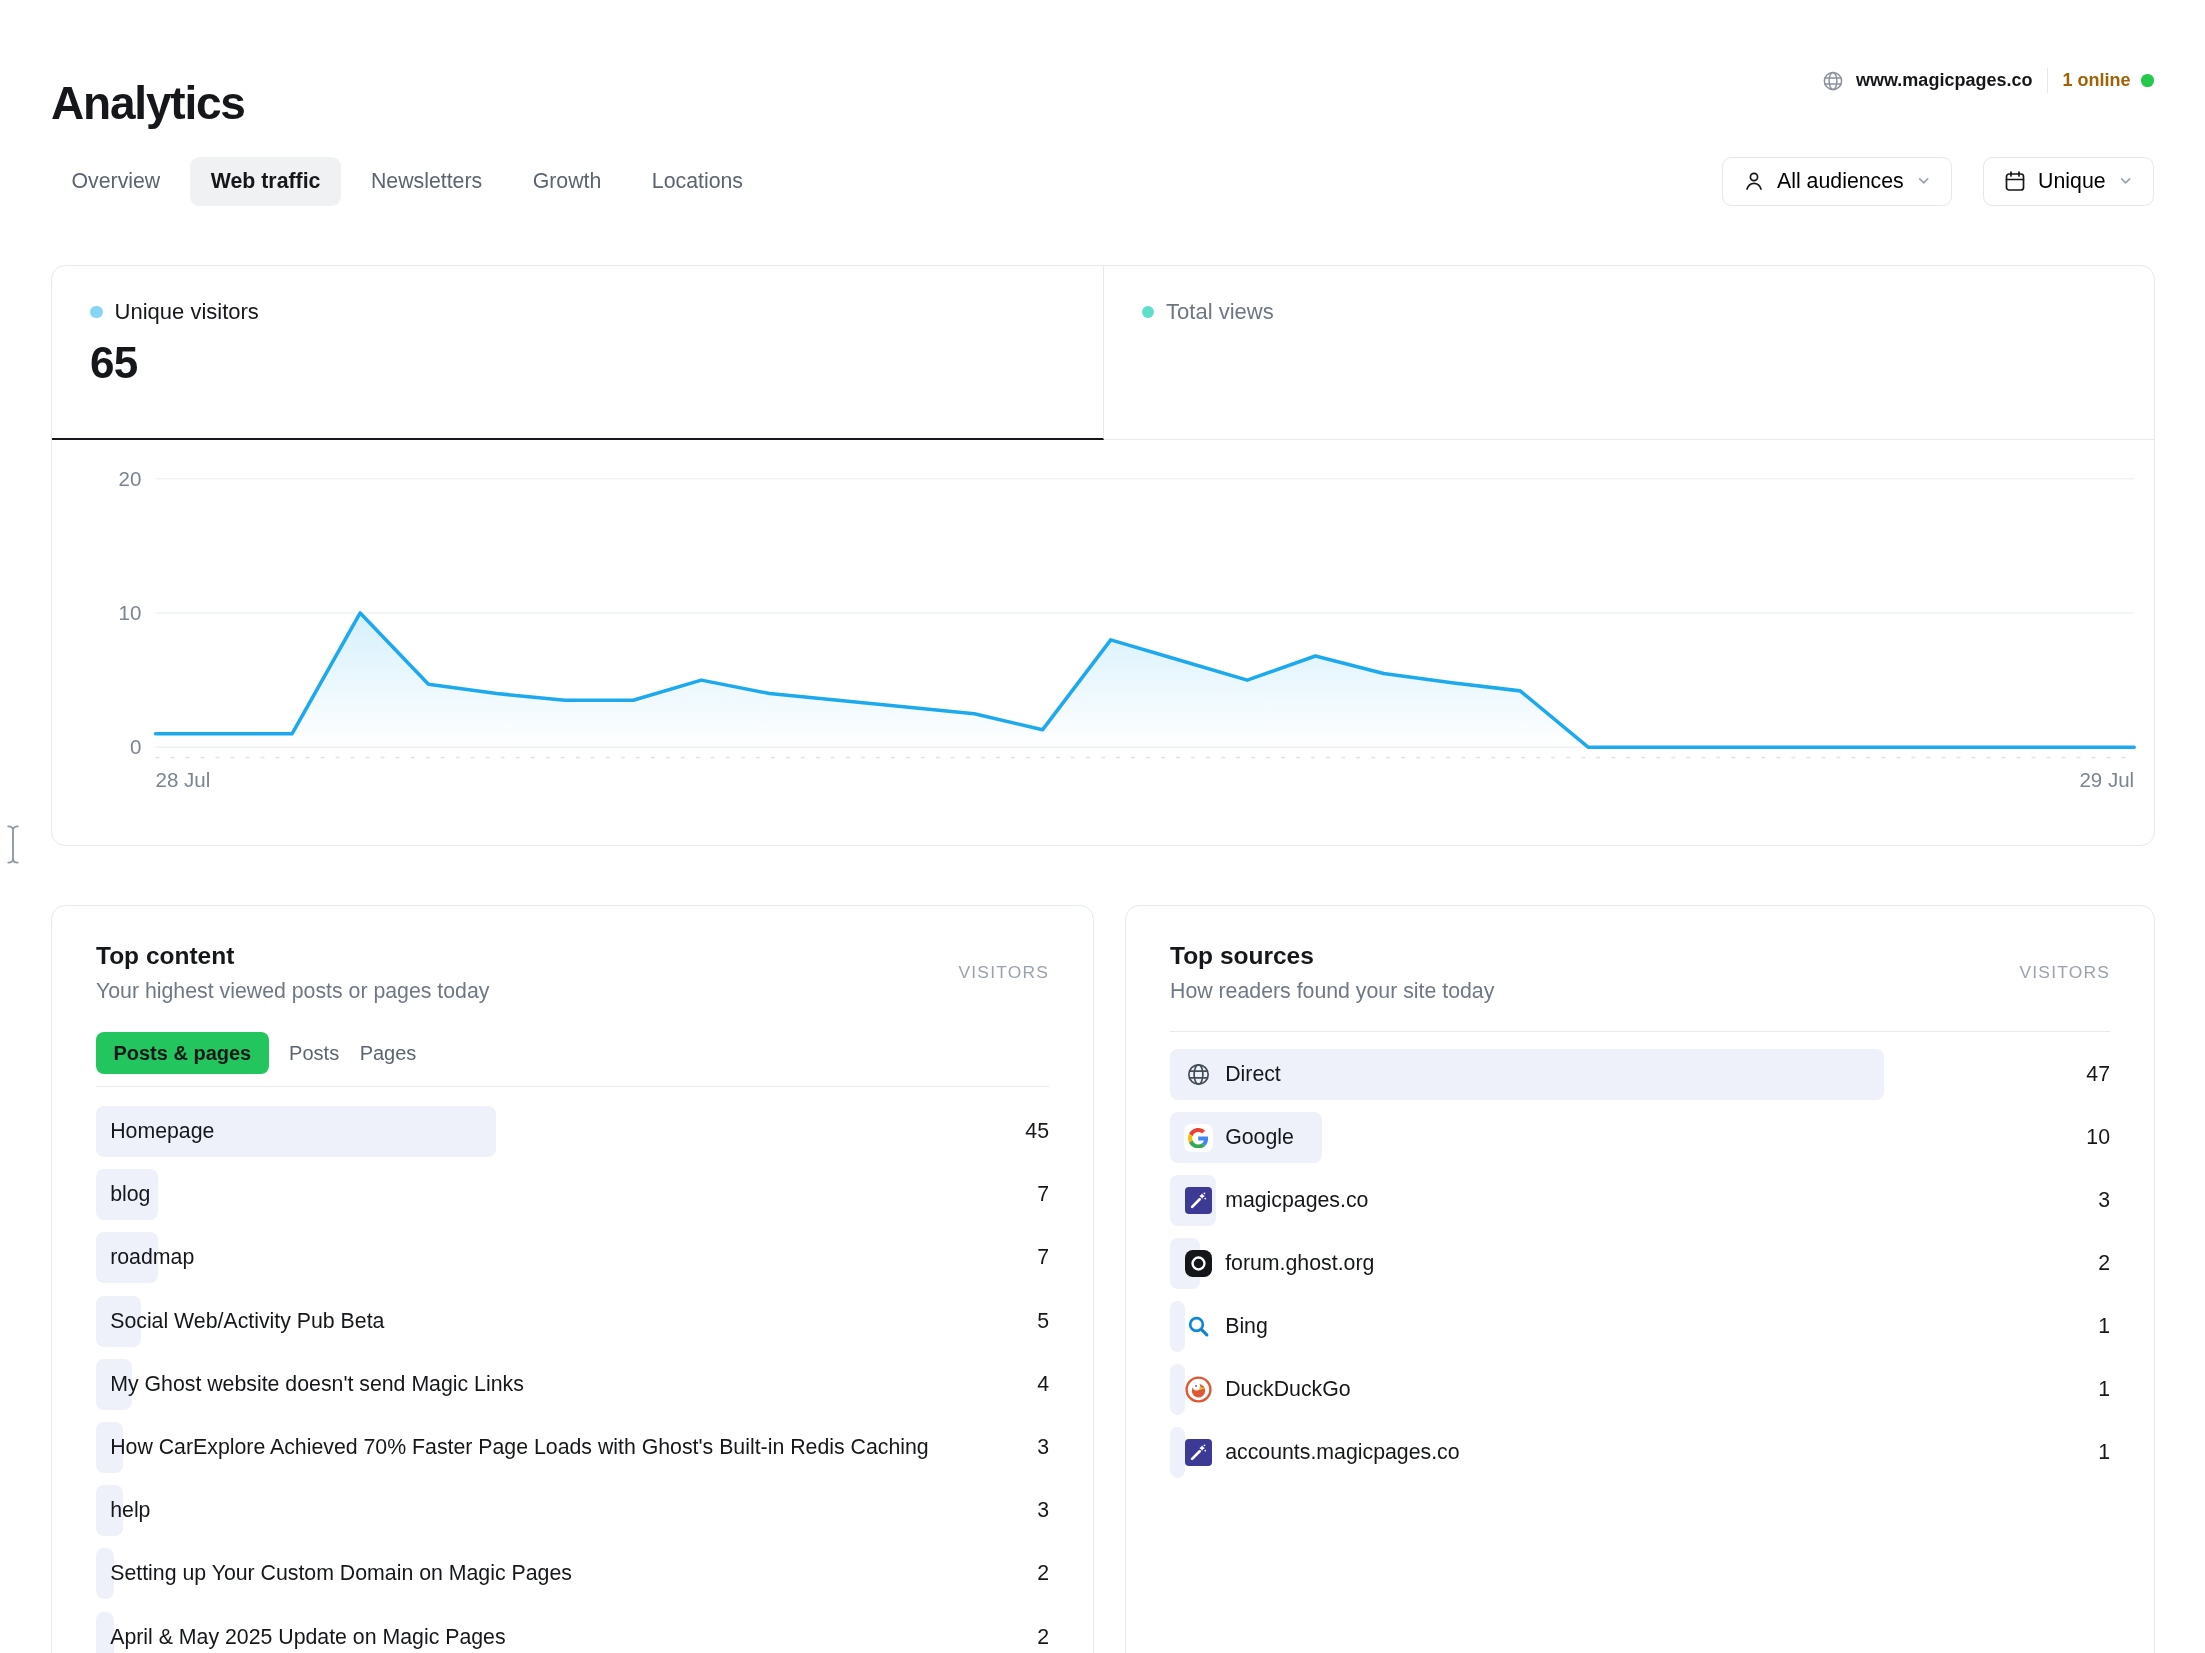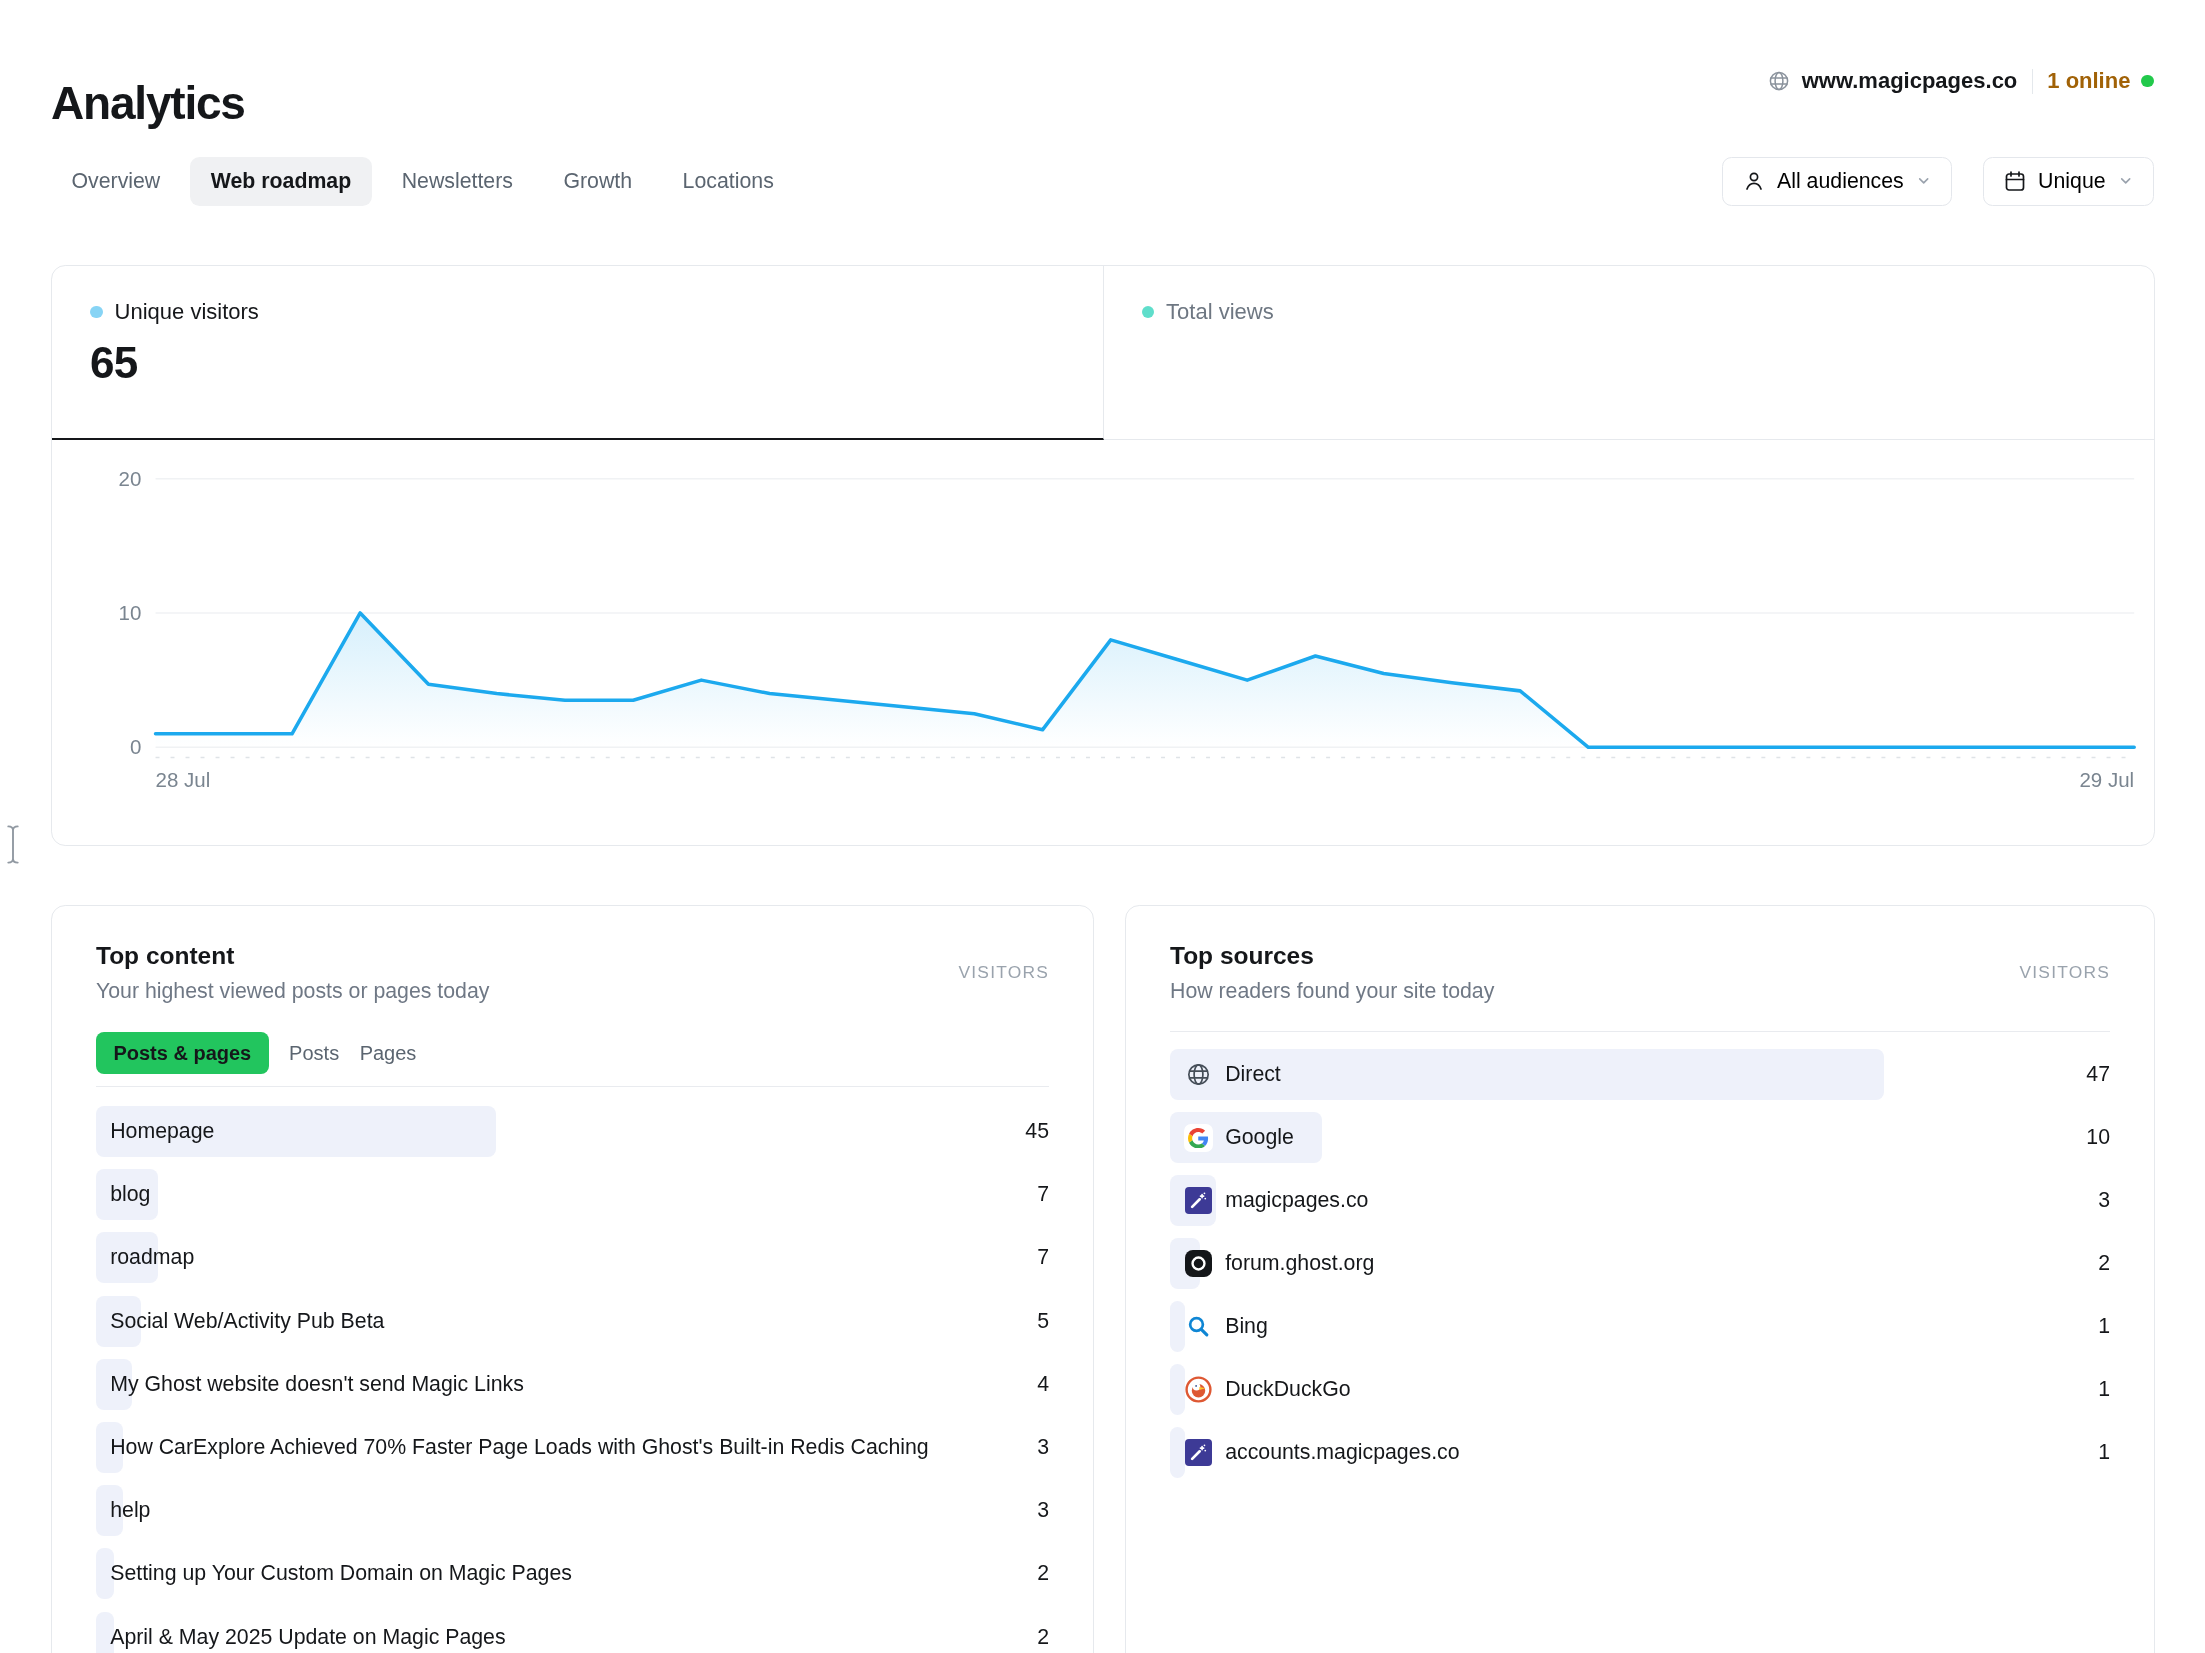--- a/index.html
+++ b/index.html
@@ -13,21 +13,21 @@
     -webkit-font-smoothing:antialiased;
   }
   
   .page-title{
     position:absolute;left:51px;top:46px;
     font-size:46px;line-height:52px;font-weight:700;letter-spacing:-1.2px;
   }
   .site-info{
     position:absolute;right:51px;top:68px;
     display:flex;align-items:center;gap:14.2px;
-    font-size:22px;
+    font-size:18px;
   }
   .site-domain{font-weight:700;display:flex;align-items:center;gap:11px;}
   .site-sep{width:1.6px;height:25px;background:#e4e8ec;}
   .online-wrap{display:flex;align-items:center;gap:11px;color:#a16207;font-weight:700;}
   .online-dot{width:12.6px;height:12.6px;border-radius:50%;background:#22c94b;}
   
   .nav-row{
     position:absolute;left:51px;right:51px;top:155px;height:52px;
     display:flex;justify-content:space-between;align-items:center;
   }
@@ -111,21 +111,21 @@
   <span class="site-sep"></span>
   <span class="online-wrap">
     <span>1 online</span>
     <span class="online-dot"></span>
   </span>
 </div>
 
 <div class="nav-row">
   <div class="tabs">
       <div class="tab">Overview</div>
-      <div class="tab active">Web roadmap</div>
+      <div class="tab active">Web traffic</div>
       <div class="tab">Newsletters</div>
       <div class="tab">Growth</div>
       <div class="tab">Locations</div>
     </div>
   <div class="controls">
     <button class="control-btn">
       <span style="display:flex;">
         <svg width="24" height="24" viewBox="0 0 24 24" fill="none" stroke="#15171a" stroke-width="1.7" stroke-linecap="round" stroke-linejoin="round">
             <circle cx="12" cy="8" r="3.6"></circle>
             <path d="M5 20c1.3-3.6 3.9-5.6 7-5.6s5.7 2 7 5.6"></path>

